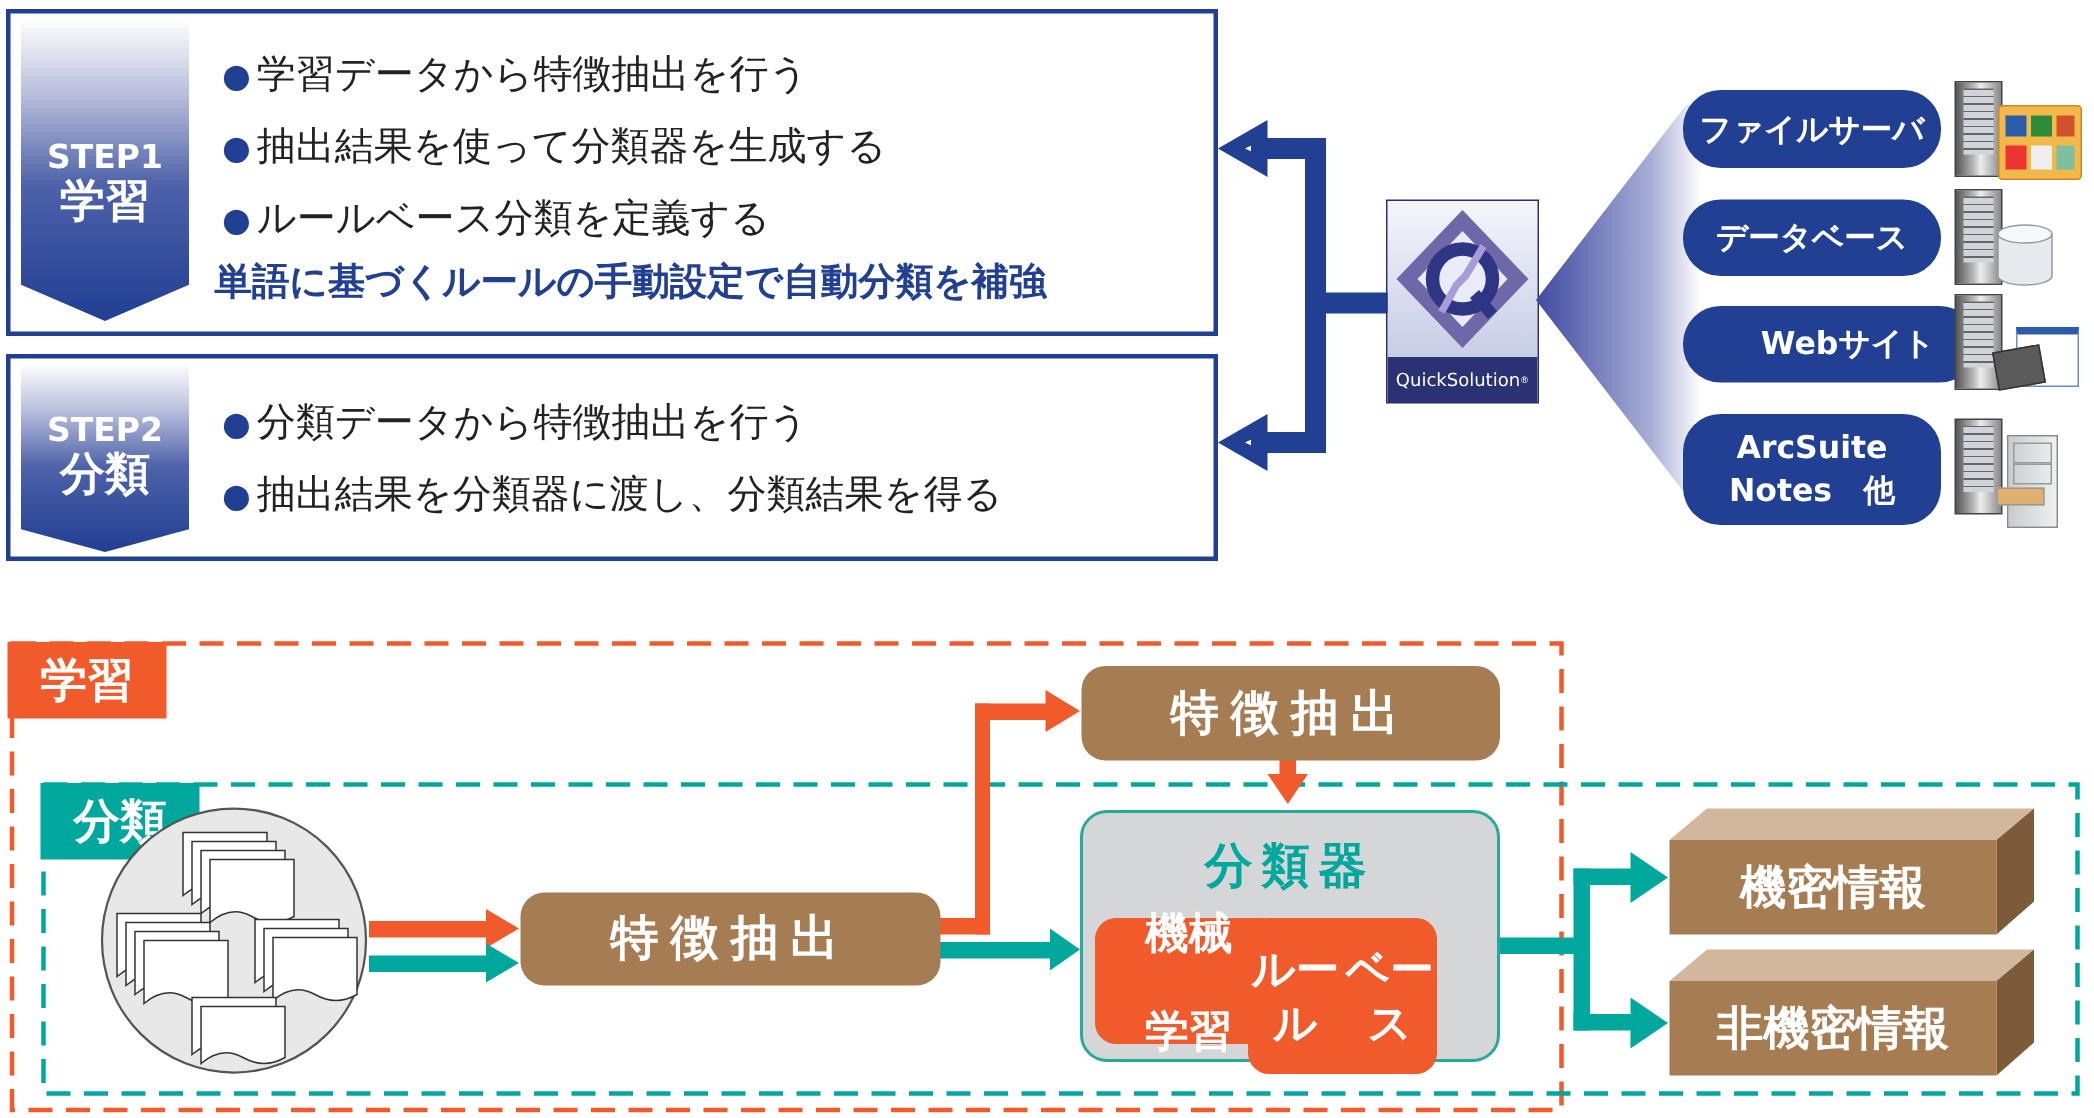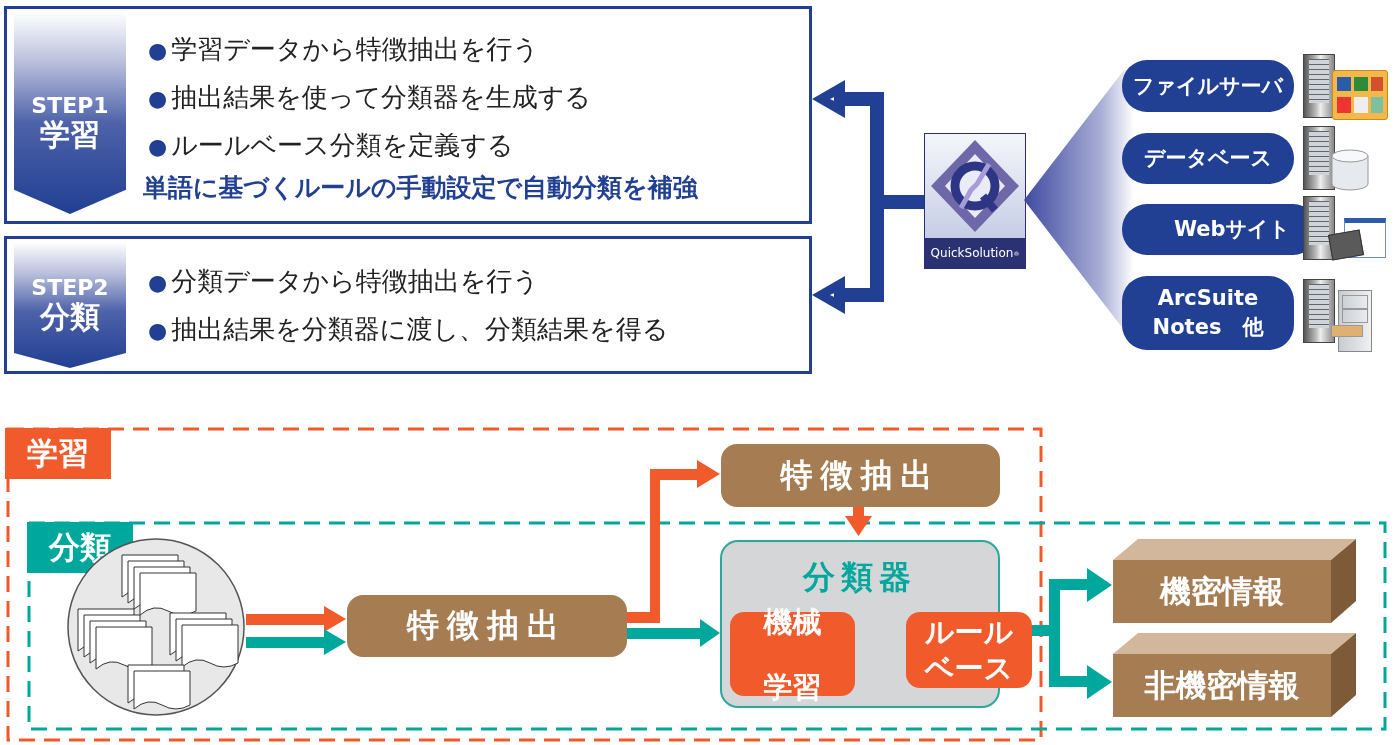--- a/index.html
+++ b/index.html
@@ -210,21 +210,21 @@
   <span>特徴抽出</span>
 </div>
 
 <div class="abs" style="left:720px;top:540px;width:280px;height:168px;background:#d4d6d8;border:2px solid #2aa89c;border-radius:18px;box-sizing:border-box;">
   <div style="position:absolute;left:0;right:0;top:14px;text-align:center;color:#00a79d;font-size:32px;font-weight:bold;letter-spacing:6px;">分類器</div>
 </div>
 <div class="orbox" style="left:730px;top:612px;width:125px;height:84px;flex-direction:column;gap:29px;">
   <span>機械</span>
   <span>学習</span>
 </div>
-<div class="orbox" style="left:906px;top:612px;width:126px;height:76px;flex-direction:column;">
+<div class="orbox" style="left:832px;top:612px;width:126px;height:104px;flex-direction:row;">
   <span>ルール</span>
   <span>ベース</span>
 </div>
 
 <div class="crate" style="left:1113px;top:537px;width:243px;height:86px;">
   <svg class="abs" style="left:0;top:0;" width="243" height="86">
     <polygon points="0,23 25,2 243,2 218,23" fill="#d2b79c"></polygon>
     <polygon points="218,23 243,2 243,64 218,86" fill="#7d5a38"></polygon>
   </svg>
   <div class="front">機密情報</div>

